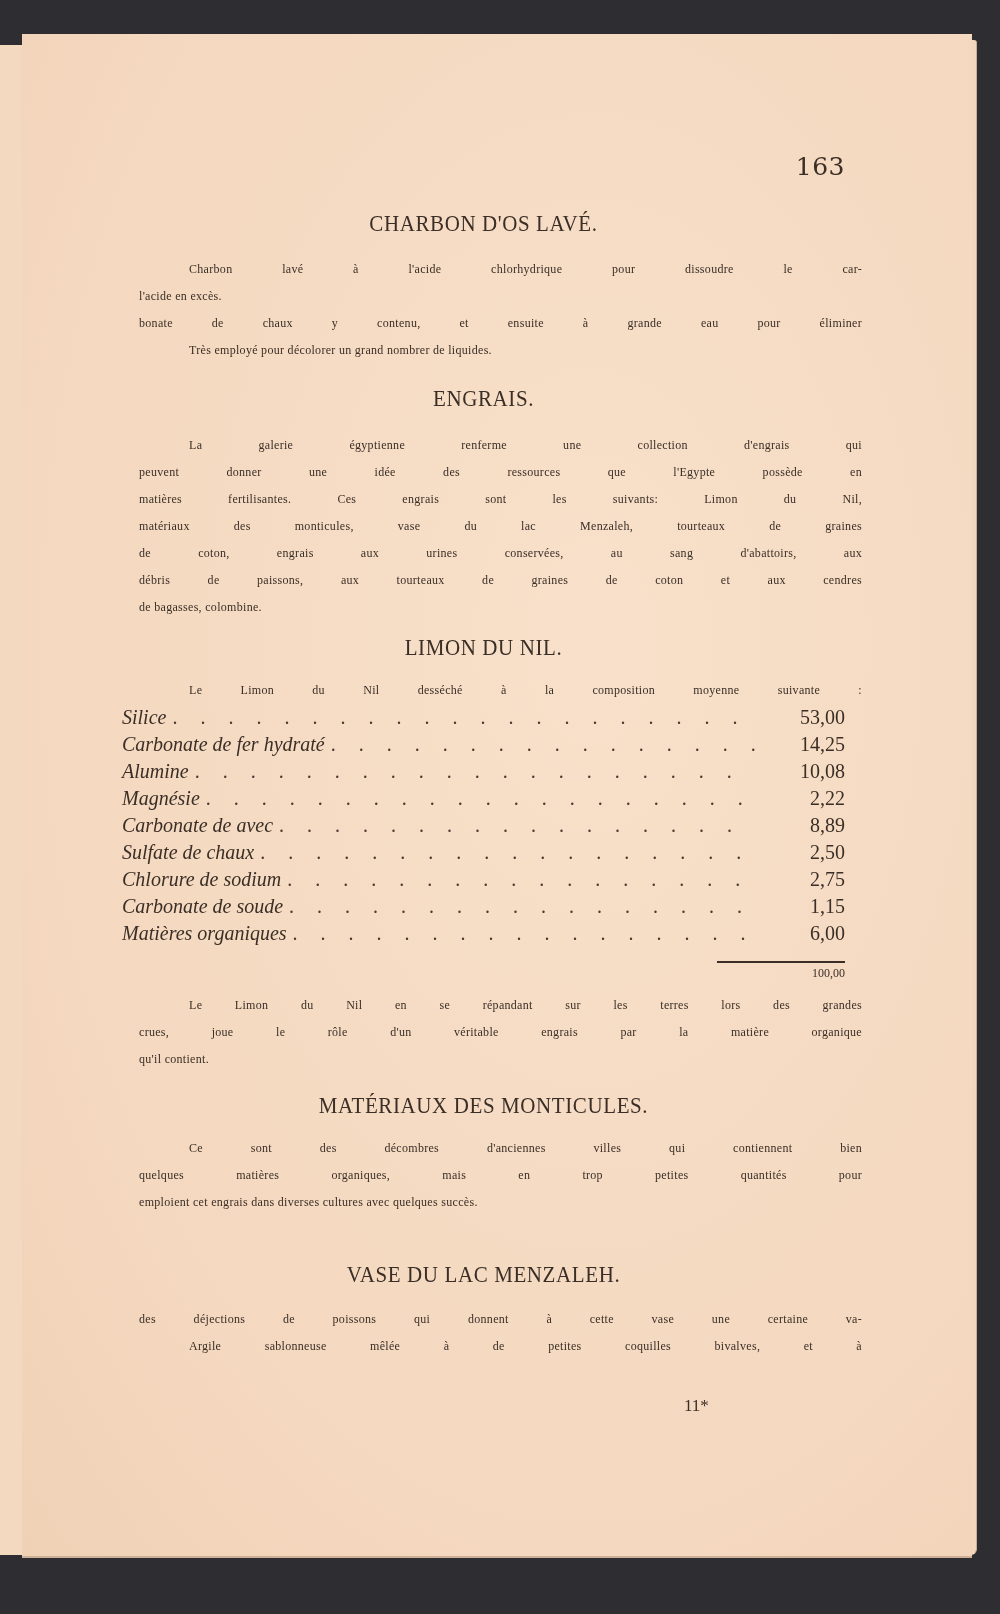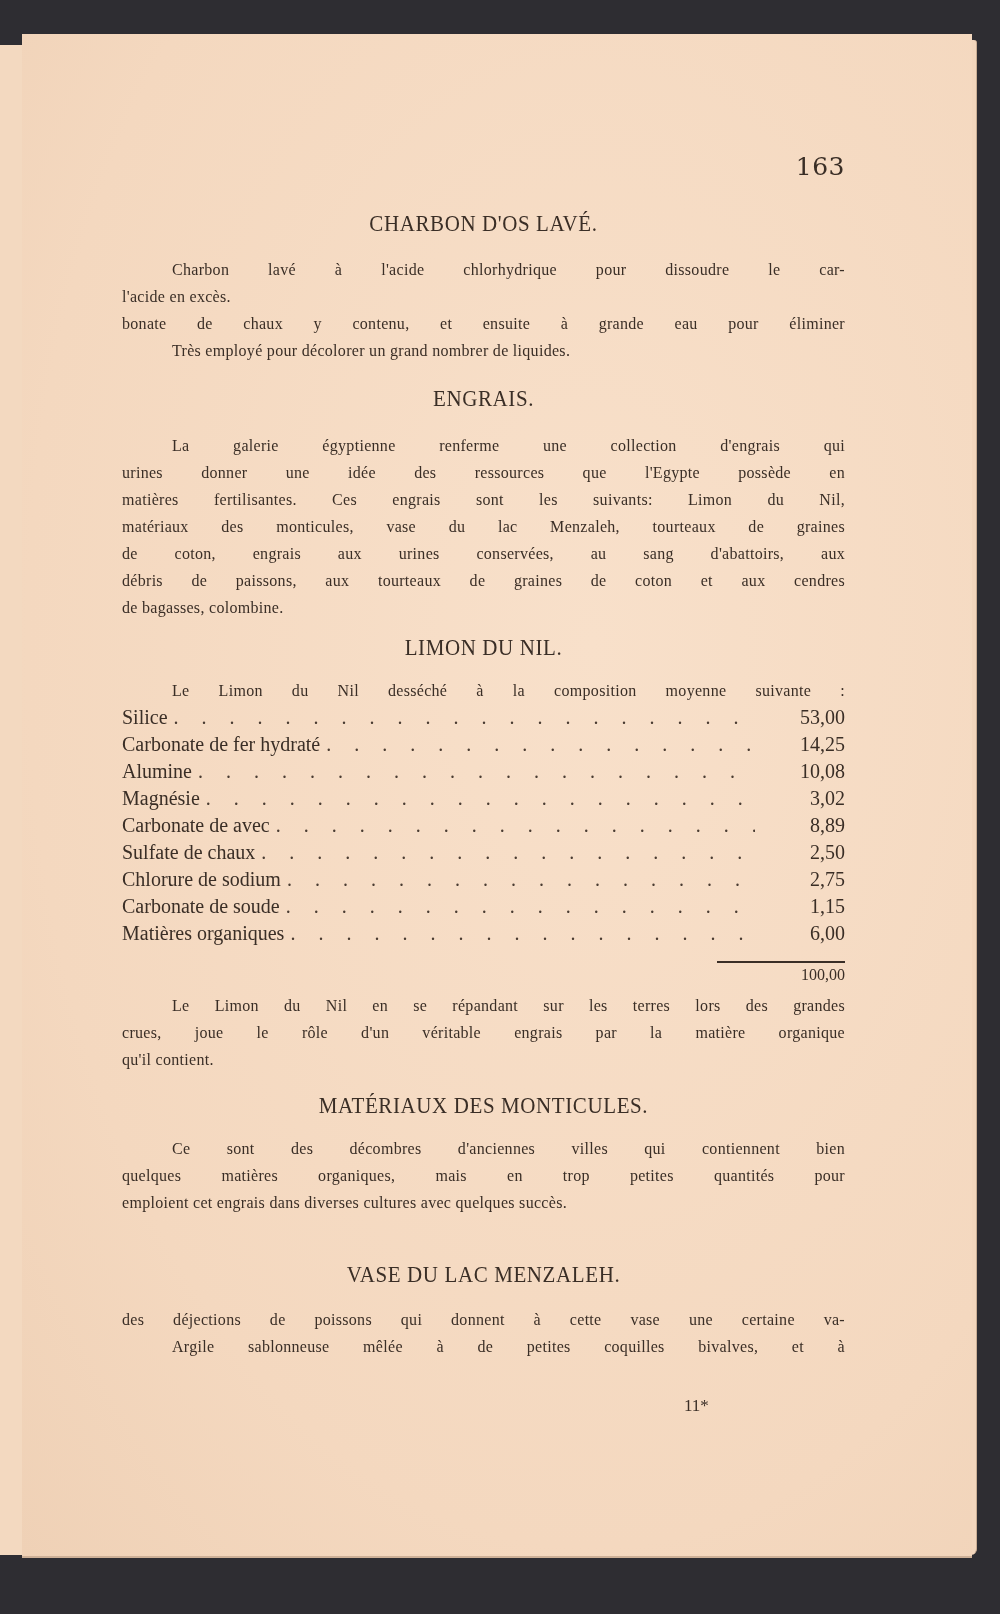--- a/index.html
+++ b/index.html
@@ -29,43 +29,43 @@
   }
   .page-number {
     position:absolute; right:0; top:118px; font-size:25px; letter-spacing:0.5px;
   }
   .heading {
     position:absolute; left:0; width:100%; text-align:center;
     font-size:21px; letter-spacing:0.6px; font-family:"Liberation Serif", serif;
     transform:scaleY(1.08);
   }
   .para {
-    position:absolute; left:0; width:100%;
-    font-size:16px; line-height:27px; text-align:justify;
+    position:absolute; left:17px; width:100%;
+    font-size:12px; line-height:27px; text-align:justify;
     font-family:"Liberation Serif", serif;
     letter-spacing:0.3px;
   }
   .para .line { display:block; text-align:justify; text-align-last:justify; height:27px; white-space:nowrap; }
   .para .line.last { text-align-last:left; }
   .para .line.indent { padding-left:50px; }
   .table {
     position:absolute; left:0; width:100%;
     font-family:"Liberation Serif", serif; font-size:20px;
   }
   .row { position:relative; height:27px; line-height:27px; display:flex; }
-  .row .label { white-space:nowrap; padding-right:6px; background:transparent; }
+  .row .label { white-space:nowrap; padding-right:6px; background:transparent;font-style:italic; }
   .row .dots {
     flex:1; overflow:hidden; white-space:nowrap; letter-spacing:9px; color:#4a3c32;
   }
   .row .value { width:90px; text-align:right; white-space:nowrap; }
   .rule {
     position:absolute; right:0; width:128px; height:0; border-top:2px solid #3a2e26;
   }
   .total {
-    position:absolute; right:0; font-size:16px; font-family:"Liberation Serif", serif;
+    position:absolute; right:0; font-size:12px; font-family:"Liberation Serif", serif;
   }
   .signature {
     position:absolute; left:562px; top:1362px; font-size:17px; font-family:"Liberation Serif", serif;
   }
 </style>
 </head>
 <body>
 
 <div class="left-page"></div>
 <div class="back-page"></div>
@@ -79,21 +79,21 @@
     <div class="para" style="top:222px;">
       <span class="line indent">Charbon lavé à l'acide chlorhydrique pour dissoudre le car-</span>
       <span class="line last">l'acide en excès.</span>
       <span class="line">bonate de chaux y contenu, et ensuite à grande eau pour éliminer</span>
       <span class="line indent last">Très employé pour décolorer un grand nombrer de liquides.</span>
     </div>
 
     <div class="heading" style="top:352px;">ENGRAIS.</div>
     <div class="para" style="top:398px;">
       <span class="line indent">La galerie égyptienne renferme une collection d'engrais qui</span>
-      <span class="line">urines donner une idée des ressources que l'Egypte possède en</span>
+      <span class="line">peuvent donner une idée des ressources que l'Egypte possède en</span>
       <span class="line">matières fertilisantes. Ces engrais sont les suivants: Limon du Nil,</span>
       <span class="line">matériaux des monticules, vase du lac Menzaleh, tourteaux de graines</span>
       <span class="line">de coton, engrais aux urines conservées, au sang d'abattoirs, aux</span>
       <span class="line">débris de paissons, aux tourteaux de graines de coton et aux cendres</span>
       <span class="line last">de bagasses, colombine.</span>
     </div>
 
     <div class="heading" style="top:601px;">LIMON DU NIL.</div>
     <div class="para" style="top:643px;">
       <span class="line indent">Le Limon du Nil desséché à la composition moyenne suivante :</span>
@@ -111,21 +111,21 @@
         <span class="value">14,25</span>
       </div>
       <div class="row">
         <span class="label">Alumine</span>
         <span class="dots">. . . . . . . . . . . . . . . . . . . . . . . . . . . . . . . . . . . . .</span>
         <span class="value">10,08</span>
       </div>
       <div class="row">
         <span class="label">Magnésie</span>
         <span class="dots">. . . . . . . . . . . . . . . . . . . . . . . . . . . . . . . . . . . . .</span>
-        <span class="value">3,02</span>
+        <span class="value">2,22</span>
       </div>
       <div class="row">
         <span class="label">Carbonate de avec</span>
         <span class="dots">. . . . . . . . . . . . . . . . . . . . . . . . . . . . . . . . . . . . .</span>
         <span class="value">8,89</span>
       </div>
       <div class="row">
         <span class="label">Sulfate de chaux</span>
         <span class="dots">. . . . . . . . . . . . . . . . . . . . . . . . . . . . . . . . . . . . .</span>
         <span class="value">2,50</span>

